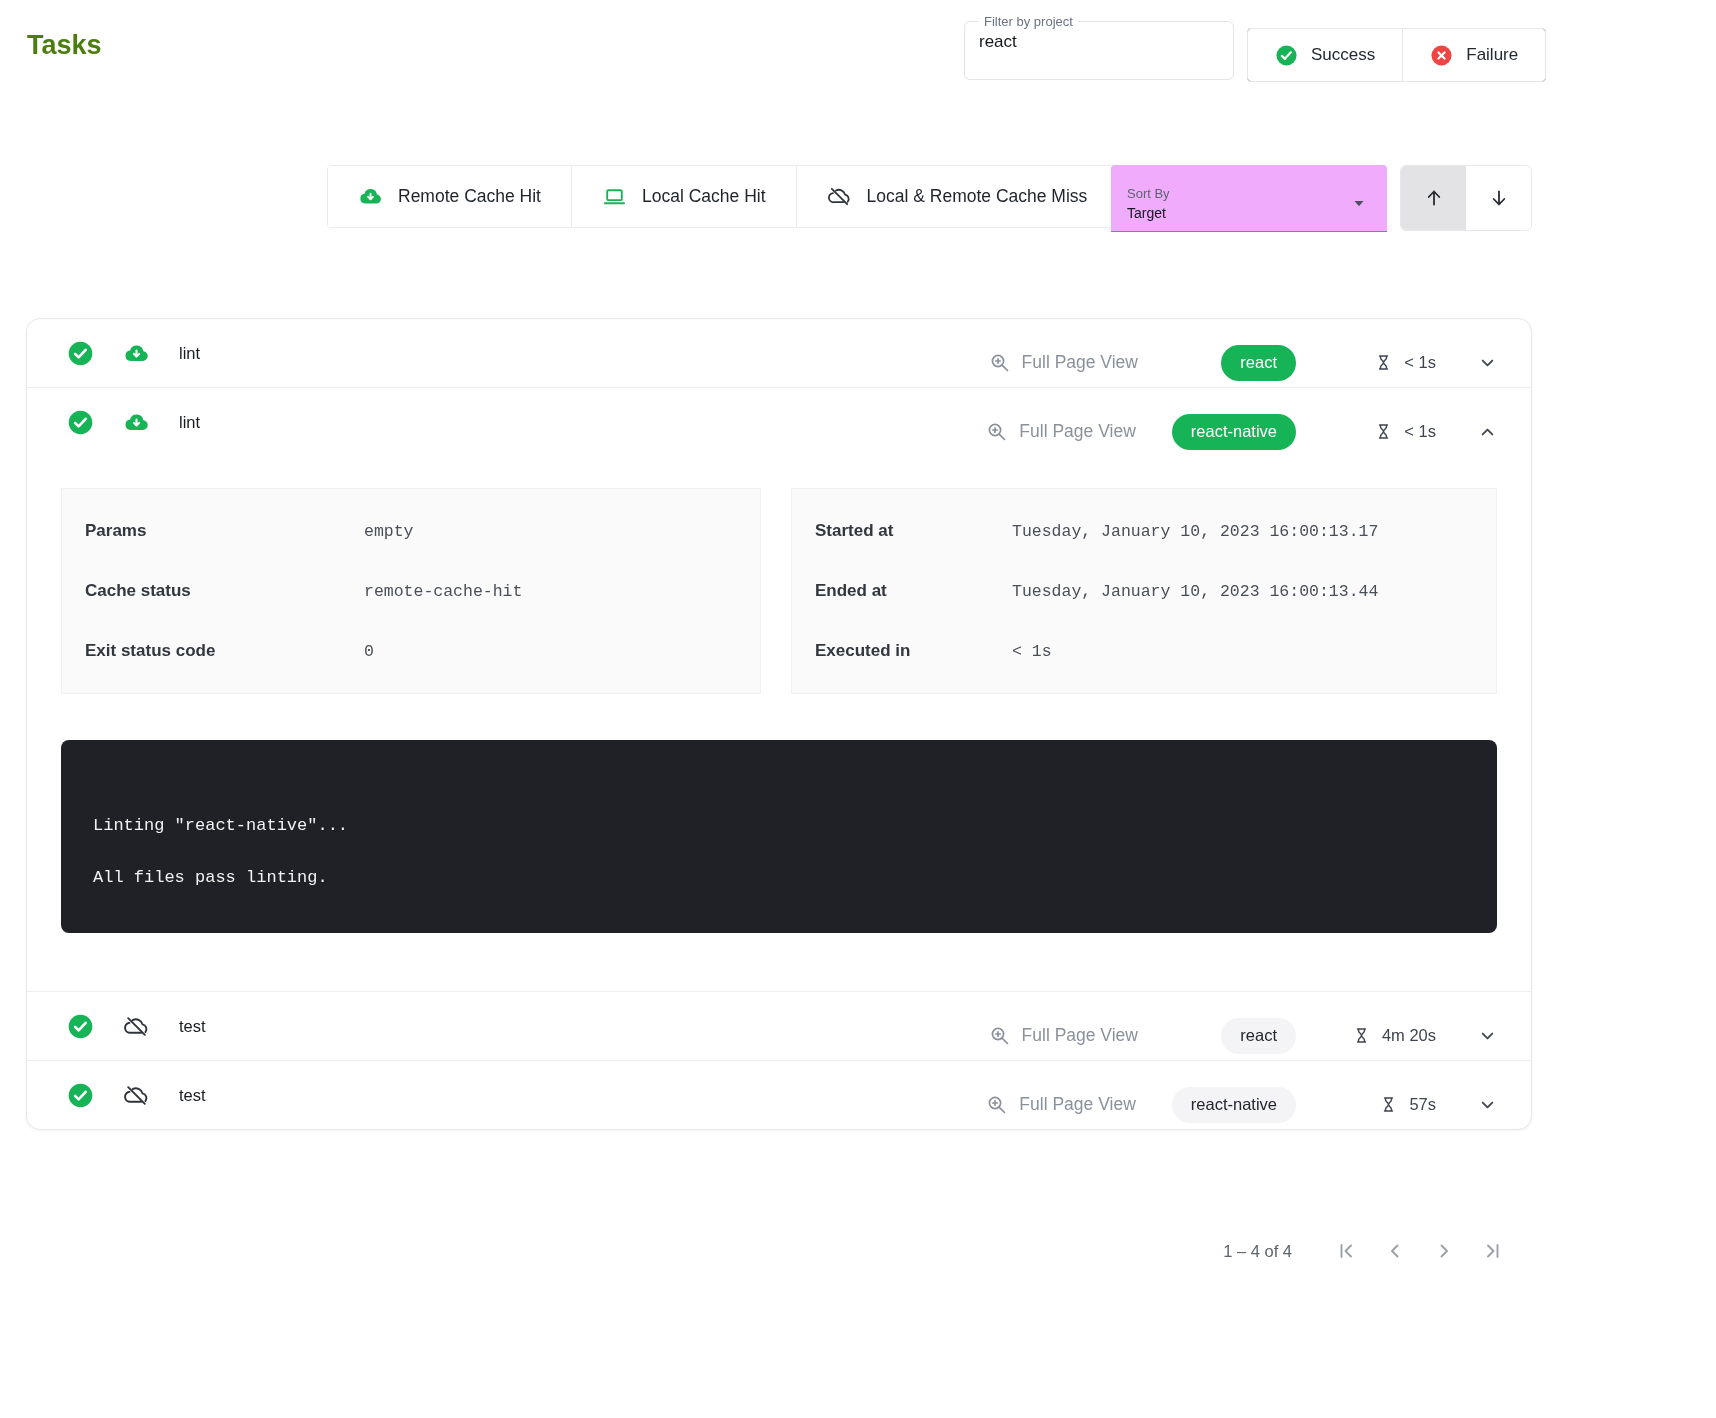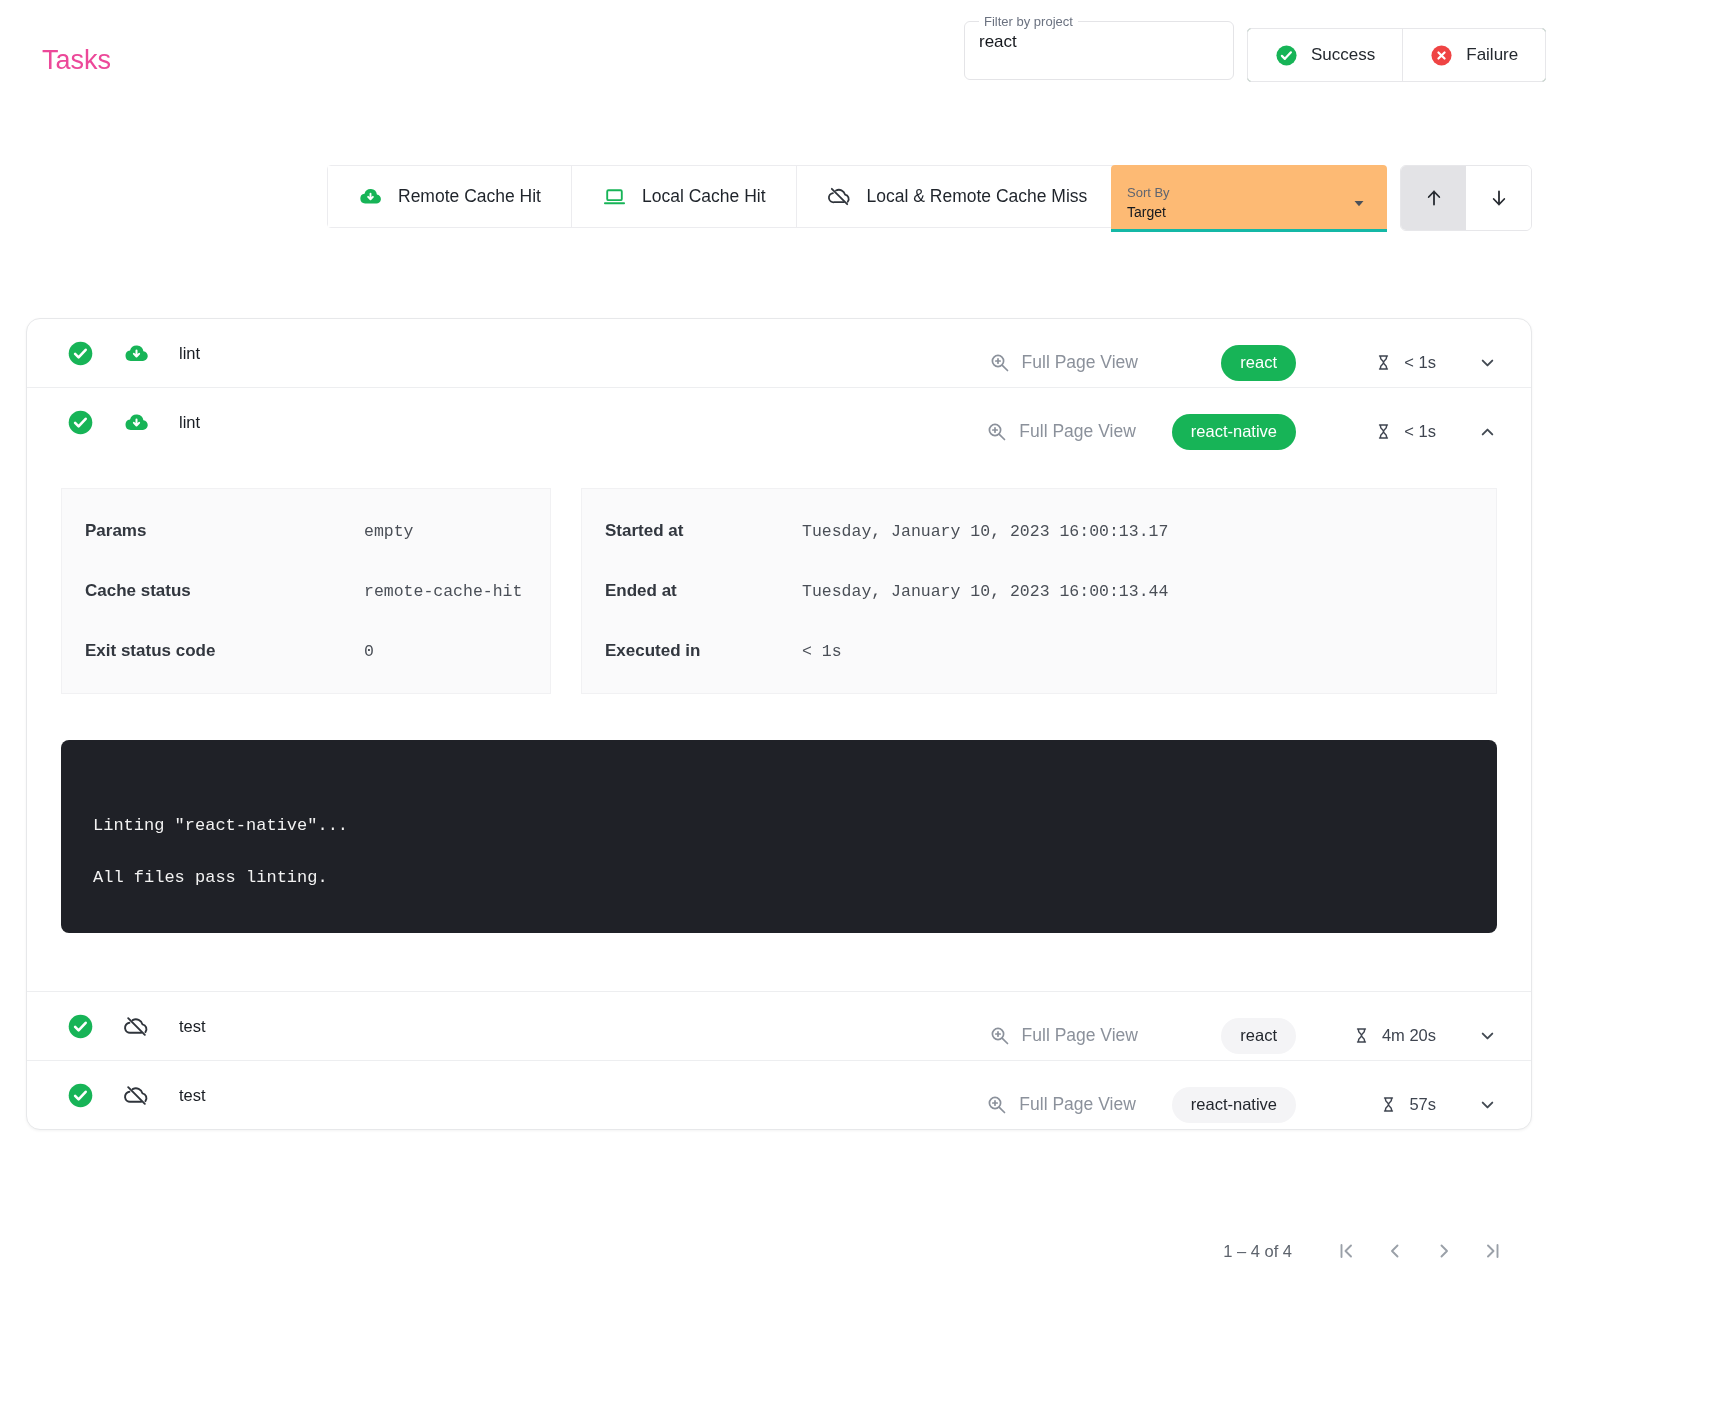--- a/index.html
+++ b/index.html
@@ -9,21 +9,21 @@
     background:#ffffff; color:#1f2430;
     font-family:"Liberation Sans", sans-serif;
     overflow:hidden;
   }
   svg { display:block; }
   button { font-family:inherit; cursor:pointer; }
 
   
   .page-title {
     position:absolute; left:27px; top:30px;
-    font-size:27px; font-weight:400; color:#ec4899; margin:15px;
+    font-size:27px; font-weight:700; color:#4d7c0f; margin:0;
   }
   .filter-field {
     position:absolute; left:964px; top:14px; width:270px; height:66px;
     border:1px solid #e4e4e7; border-radius:6px; margin:0; padding:0 12px 10px; background:#fff;
   }
   .filter-field legend { font-size:13px; color:#6b7280; padding:0 5px; margin-left:2px; }
   .filter-field input {
     border:none; outline:none; width:100%; font-size:17px; color:#15181d;
     font-family:inherit; background:transparent; margin-top:2px;
   }
@@ -43,21 +43,21 @@
     border:1px solid #ececef; border-radius:4px; background:#fff;
   }
   .cache-btn {
     display:flex; align-items:center; gap:15px; padding:0 30px;
     font-size:17.5px; color:#1f242b; background:#fff; border:none; white-space:nowrap;
   }
   .cache-btn + .cache-btn { border-left:1px solid #ececef; }
 
   .sort-select {
     position:absolute; left:1111px; top:165px; width:276px; height:67px;
-    background:#fdba74; border:none; border-bottom:3px solid #14b8a6;
+    background:#f0abfc; border:none; border-bottom:1px solid #14b8a6;
     border-radius:4px 4px 0 0; padding:10px 16px 0; cursor:pointer; text-align:left;
   }
   .sort-label { font-size:13px; color:#5f6570; }
   .sort-value { font-size:14px; color:#15181e; margin-top:4px; }
   .sort-caret { position:absolute; right:16px; top:26px; }
 
   .dir-group {
     position:absolute; left:1400px; top:165px; width:132px; height:66px; display:flex;
     border:1px solid #e7e7ea; border-radius:6px; overflow:hidden; background:#fff;
   }
@@ -80,21 +80,21 @@
   .pill { border-radius:999px; padding:8px 19px; font-size:16.5px; line-height:1.2; }
   .pill.green { background:#17b457; color:#ffffff; }
   .pill.gray  { background:#f4f4f6; color:#23272e; }
   .duration { width:104px; display:flex; justify-content:flex-end; align-items:center; gap:10px; color:#3f4550; font-size:16.5px; }
   .chev-btn { background:none; border:none; padding:4px; }
 
   
   .expand { padding:0 34px; }
   .panels { display:flex; gap:30px; margin-top:32px; }
   .panel { background:#fafafb; border:1px solid #f1f1f3; padding:12px 0; }
-  .panel.left { width:490px; }
+  .panel.left { width:700px; }
   .panel.right { flex:1; }
   .prow { display:flex; align-items:center; height:60px; padding:0 23px; }
   .plabel { font-weight:700; font-size:17px; color:#32373f; }
   .panel.left  .plabel { width:279px; }
   .panel.right .plabel { width:197px; }
   .pvalue { font-family:"Liberation Mono","DejaVu Sans Mono",monospace; font-size:16.5px; color:#4a4f57; }
 
   .compare-row { display:flex; align-items:center; gap:19px; margin-top:38px; }
   .new-badge { background:#303338; color:#fff; font-size:14px; letter-spacing:2.5px; padding:9px 13px; border-radius:6px; }
   .compare-link { font-size:17.5px; color:#16181d; text-decoration:underline; text-underline-offset:4px; cursor:pointer; }

